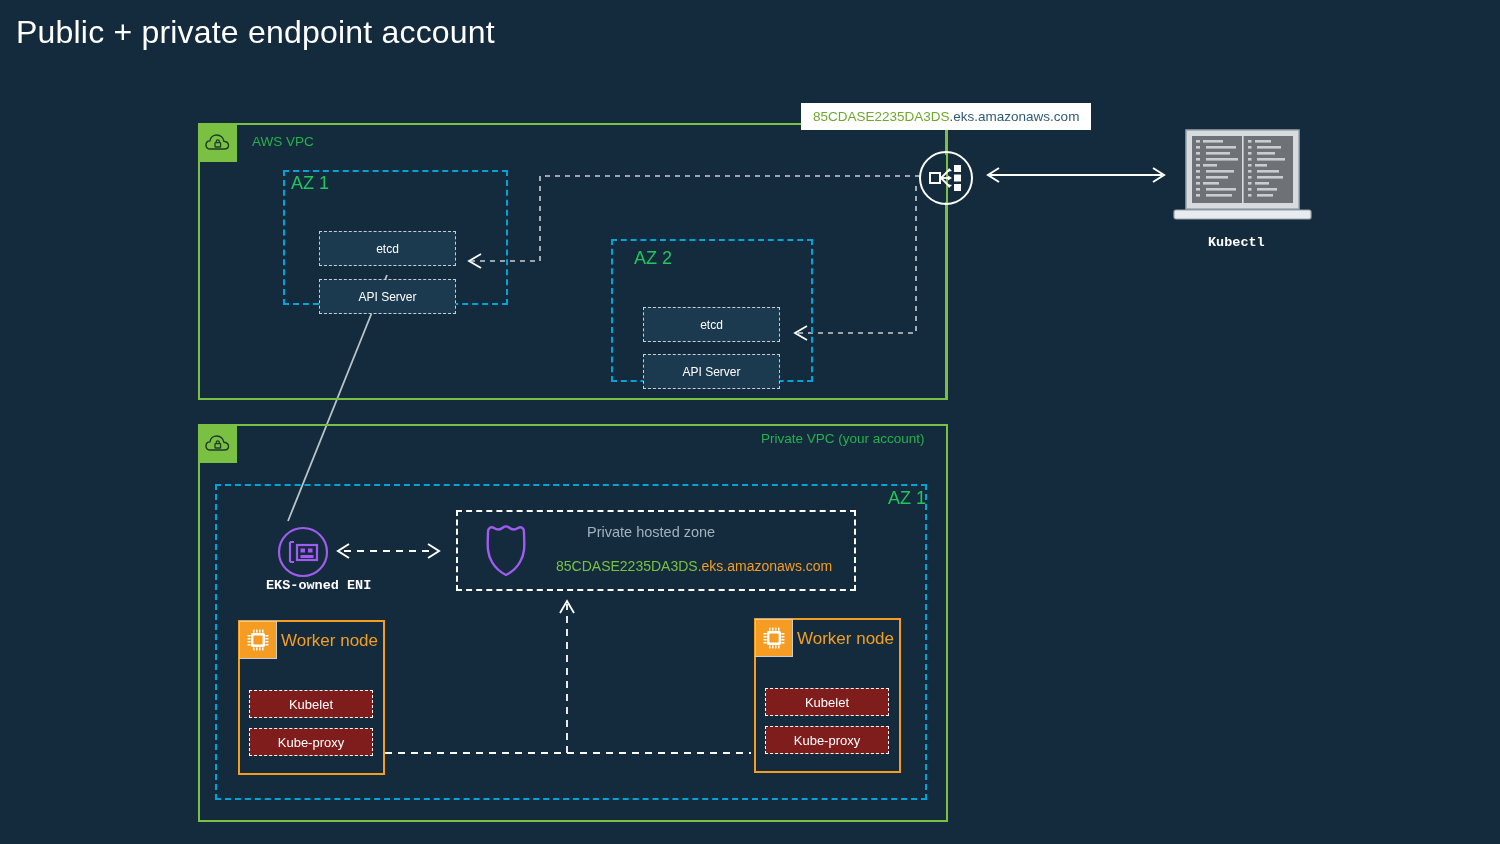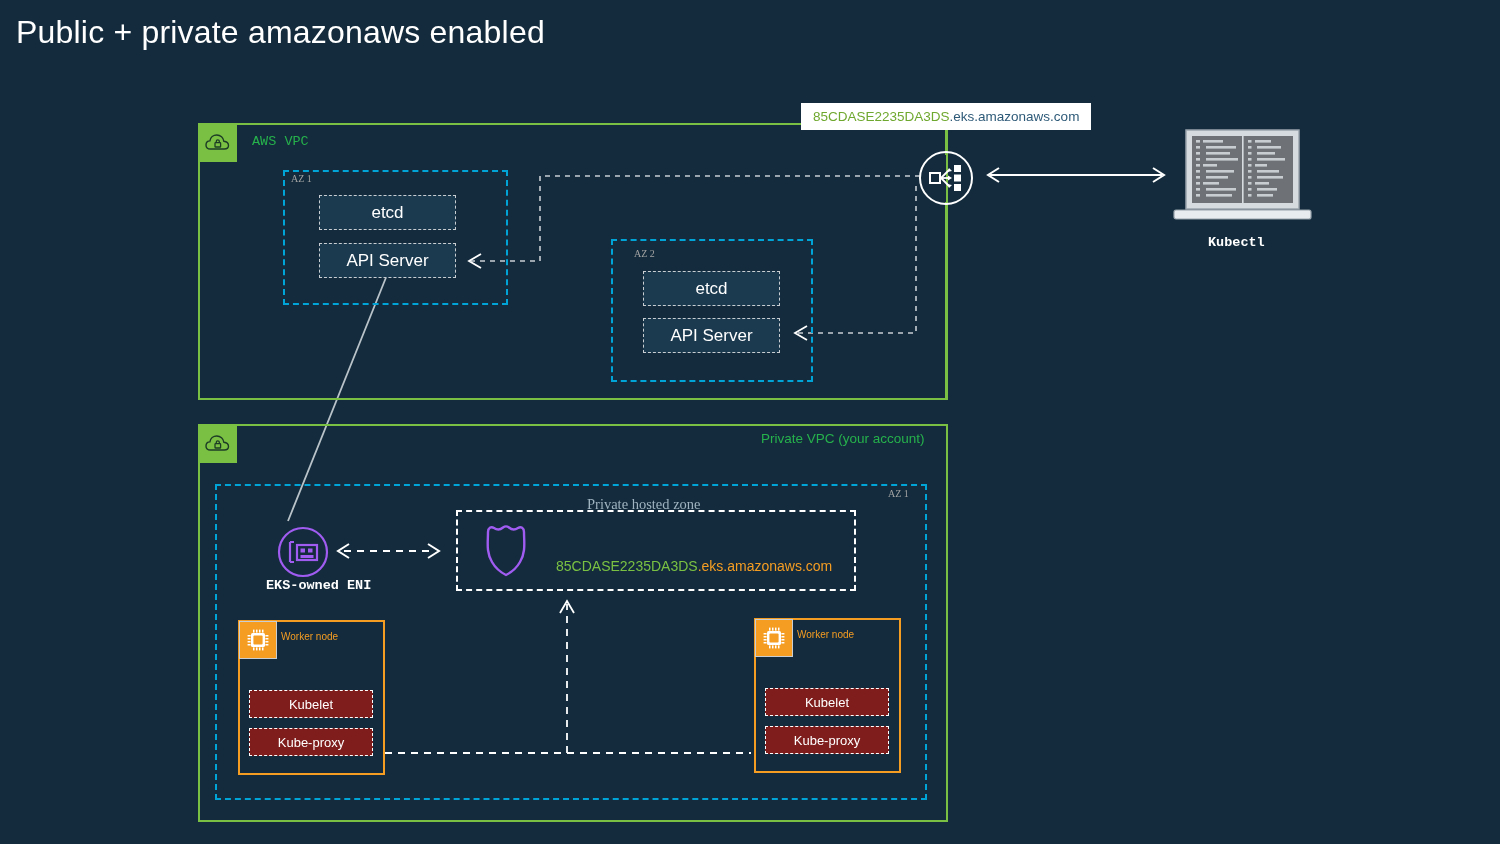--- a/index.html
+++ b/index.html
@@ -33,47 +33,47 @@
   .vpc-label{
     position:absolute;font-size:13.5px;color:#26B14C;white-space:nowrap;
   }
 
   .az{
     position:absolute;box-sizing:border-box;
     border:2px dashed #00A4D6;
     background:transparent;
   }
   .az-label{
-    position:absolute;font-size:10px;color:#a3a3a3;white-space:nowrap;font-family:Liberation Serif, serif;
+    position:absolute;font-size:18px;color:#22c55e;white-space:nowrap;
   }
 
   .cpbox{
     position:absolute;box-sizing:border-box;
     border:1.6px dashed #C9CED3;
     background:#1B3A4F;
     display:flex;align-items:center;justify-content:center;
-    color:#FFFFFF;font-size:17px;
+    color:#FFFFFF;font-size:12px;margin-top:36px;
   }
 
   .dashwhite{
     position:absolute;box-sizing:border-box;
     border:2px dashed #FFFFFF;background:transparent;
   }
 
   .worker{
     position:absolute;box-sizing:border-box;
     border:2px solid #F59D23;background:transparent;
   }
   .worker-icon{
     position:absolute;left:-1px;top:-1px;width:38px;height:38px;
     background:#F59D23;display:flex;align-items:center;justify-content:center;
     border:1px solid #c9ced3;box-sizing:border-box;
   }
   .worker-label{
-    position:absolute;font-size:10px;color:#F59D23;white-space:nowrap;
+    position:absolute;font-size:17px;color:#F59D23;white-space:nowrap;
   }
   .subbox{
     position:absolute;box-sizing:border-box;
     border:1.6px dashed #FFFFFF;background:#7f1d1d;
     display:flex;align-items:center;justify-content:center;
     color:#FFFFFF;font-size:13px;
   }
 
   
   .endpoint-chip{
@@ -99,21 +99,21 @@
     font-family:Liberation Mono, monospace;
   }
   svg{display:block;overflow:visible;}
   .lines{position:absolute;left:0;top:0;width:1500px;height:844px;pointer-events:none;}
 </style>
 </head>
 <body style="background: rgb(19, 43, 60);">
 
 <div class="stage">
 
-  <div class="title">Public + private amazonaws enabled</div>
+  <div class="title">Public + private endpoint account</div>
 
   <svg class="lines" viewBox="0 0 1500 844" xmlns="http://www.w3.org/2000/svg">
 
     
     <line x1="946" y1="130" x2="946" y2="155" stroke="#7AC143" stroke-width="2"></line>
     <line x1="946" y1="202" x2="946" y2="399" stroke="#7AC143" stroke-width="2"></line>
 
       Kubectl --&gt;
     <line x1="990" y1="175" x2="1162" y2="175" stroke="#FFFFFF" stroke-width="2"></line>
     <polyline points="999,168 988,175 999,182" fill="none" stroke="#FFFFFF" stroke-width="2"></polyline>
@@ -145,21 +145,21 @@
     <div class="vpc-icon">
       <svg width="26" height="22" viewBox="0 0 26 22">
         <path d="M5.5 17 C2.6 17 1 15.2 1 12.9 C1 10.7 2.7 9 4.9 8.9
                  C5.4 5.4 8.3 3 11.8 3 C15.5 3 18.4 5.7 18.8 9.2
                  C21.6 9.5 23.5 11.3 23.5 13.5 C23.5 15.6 21.8 17 19.3 17 Z" fill="none" stroke="#1D3C26" stroke-width="1.4"></path>
         <rect x="10" y="10.6" width="5.6" height="4.4" rx="0.6" fill="none" stroke="#1D3C26" stroke-width="1.3"></rect>
         <path d="M11.3 10.6 v-1.3 a1.5 1.5 0 0 1 3 0 v1.3" fill="none" stroke="#1D3C26" stroke-width="1.3"></path>
       </svg>
     </div>
   </div>
-  <div class="vpc-label" style="left:252px;top:134px;font-family:Liberation Mono, monospace;">AWS VPC</div>
+  <div class="vpc-label" style="left:252px;top:134px;">AWS VPC</div>
 
   <div class="az" style="left:283px;top:170px;width:225px;height:135px;"></div>
   <div class="az-label" style="left:291px;top:173px;">AZ 1</div>
 
   <div class="cpbox" style="left:319px;top:195px;width:137px;height:35px;">
     <span>etcd</span>
   </div>
   <div class="cpbox" style="left:319px;top:243px;width:137px;height:35px;">
     <span>API Server</span>
   </div>
@@ -277,21 +277,21 @@
 
   <div class="dashwhite" style="left:456px;top:510px;width:400px;height:81px;"></div>
   <div style="position:absolute;left:482px;top:522px;width:48px;height:56px;">
     <svg width="48" height="56" viewBox="0 0 48 56">
       <path d="M6 10 C6 6 9 4 12 6 C15 8 18 8 21 5.5 C23 4 25 4 27 5.5
                C30 8 33 8 36 6 C39 4 42 6 42 10
                C42 20 44 30 38 40 C34 47 28 51 24 53
                C20 51 14 47 10 40 C4 30 6 20 6 10 Z" fill="none" stroke="#A05CF0" stroke-width="2.4" stroke-linejoin="round"></path>
     </svg>
   </div>
-  <div class="phz-title" style="left:587px;top:496px;font-family:Liberation Serif, serif;">Private hosted zone</div>
+  <div class="phz-title" style="left:587px;top:524px;">Private hosted zone</div>
   <div class="phz-domain" style="left:556px;top:558px;">
     <span class="phz-green">85CDASE2235DA3DS</span><span class="phz-orange">.eks.amazonaws.com</span>
   </div>
 
   <div class="worker" style="left:238px;top:620px;width:147px;height:155px;">
     <div class="worker-icon">
       <svg width="24" height="24" viewBox="0 0 24 24">
         <rect x="5" y="5" width="14" height="14" rx="1.6" fill="#FFFFFF"></rect>
         <rect x="7.4" y="7.4" width="9.2" height="9.2" rx="1" fill="#F59D23"></rect>
         <g fill="#FFFFFF">

